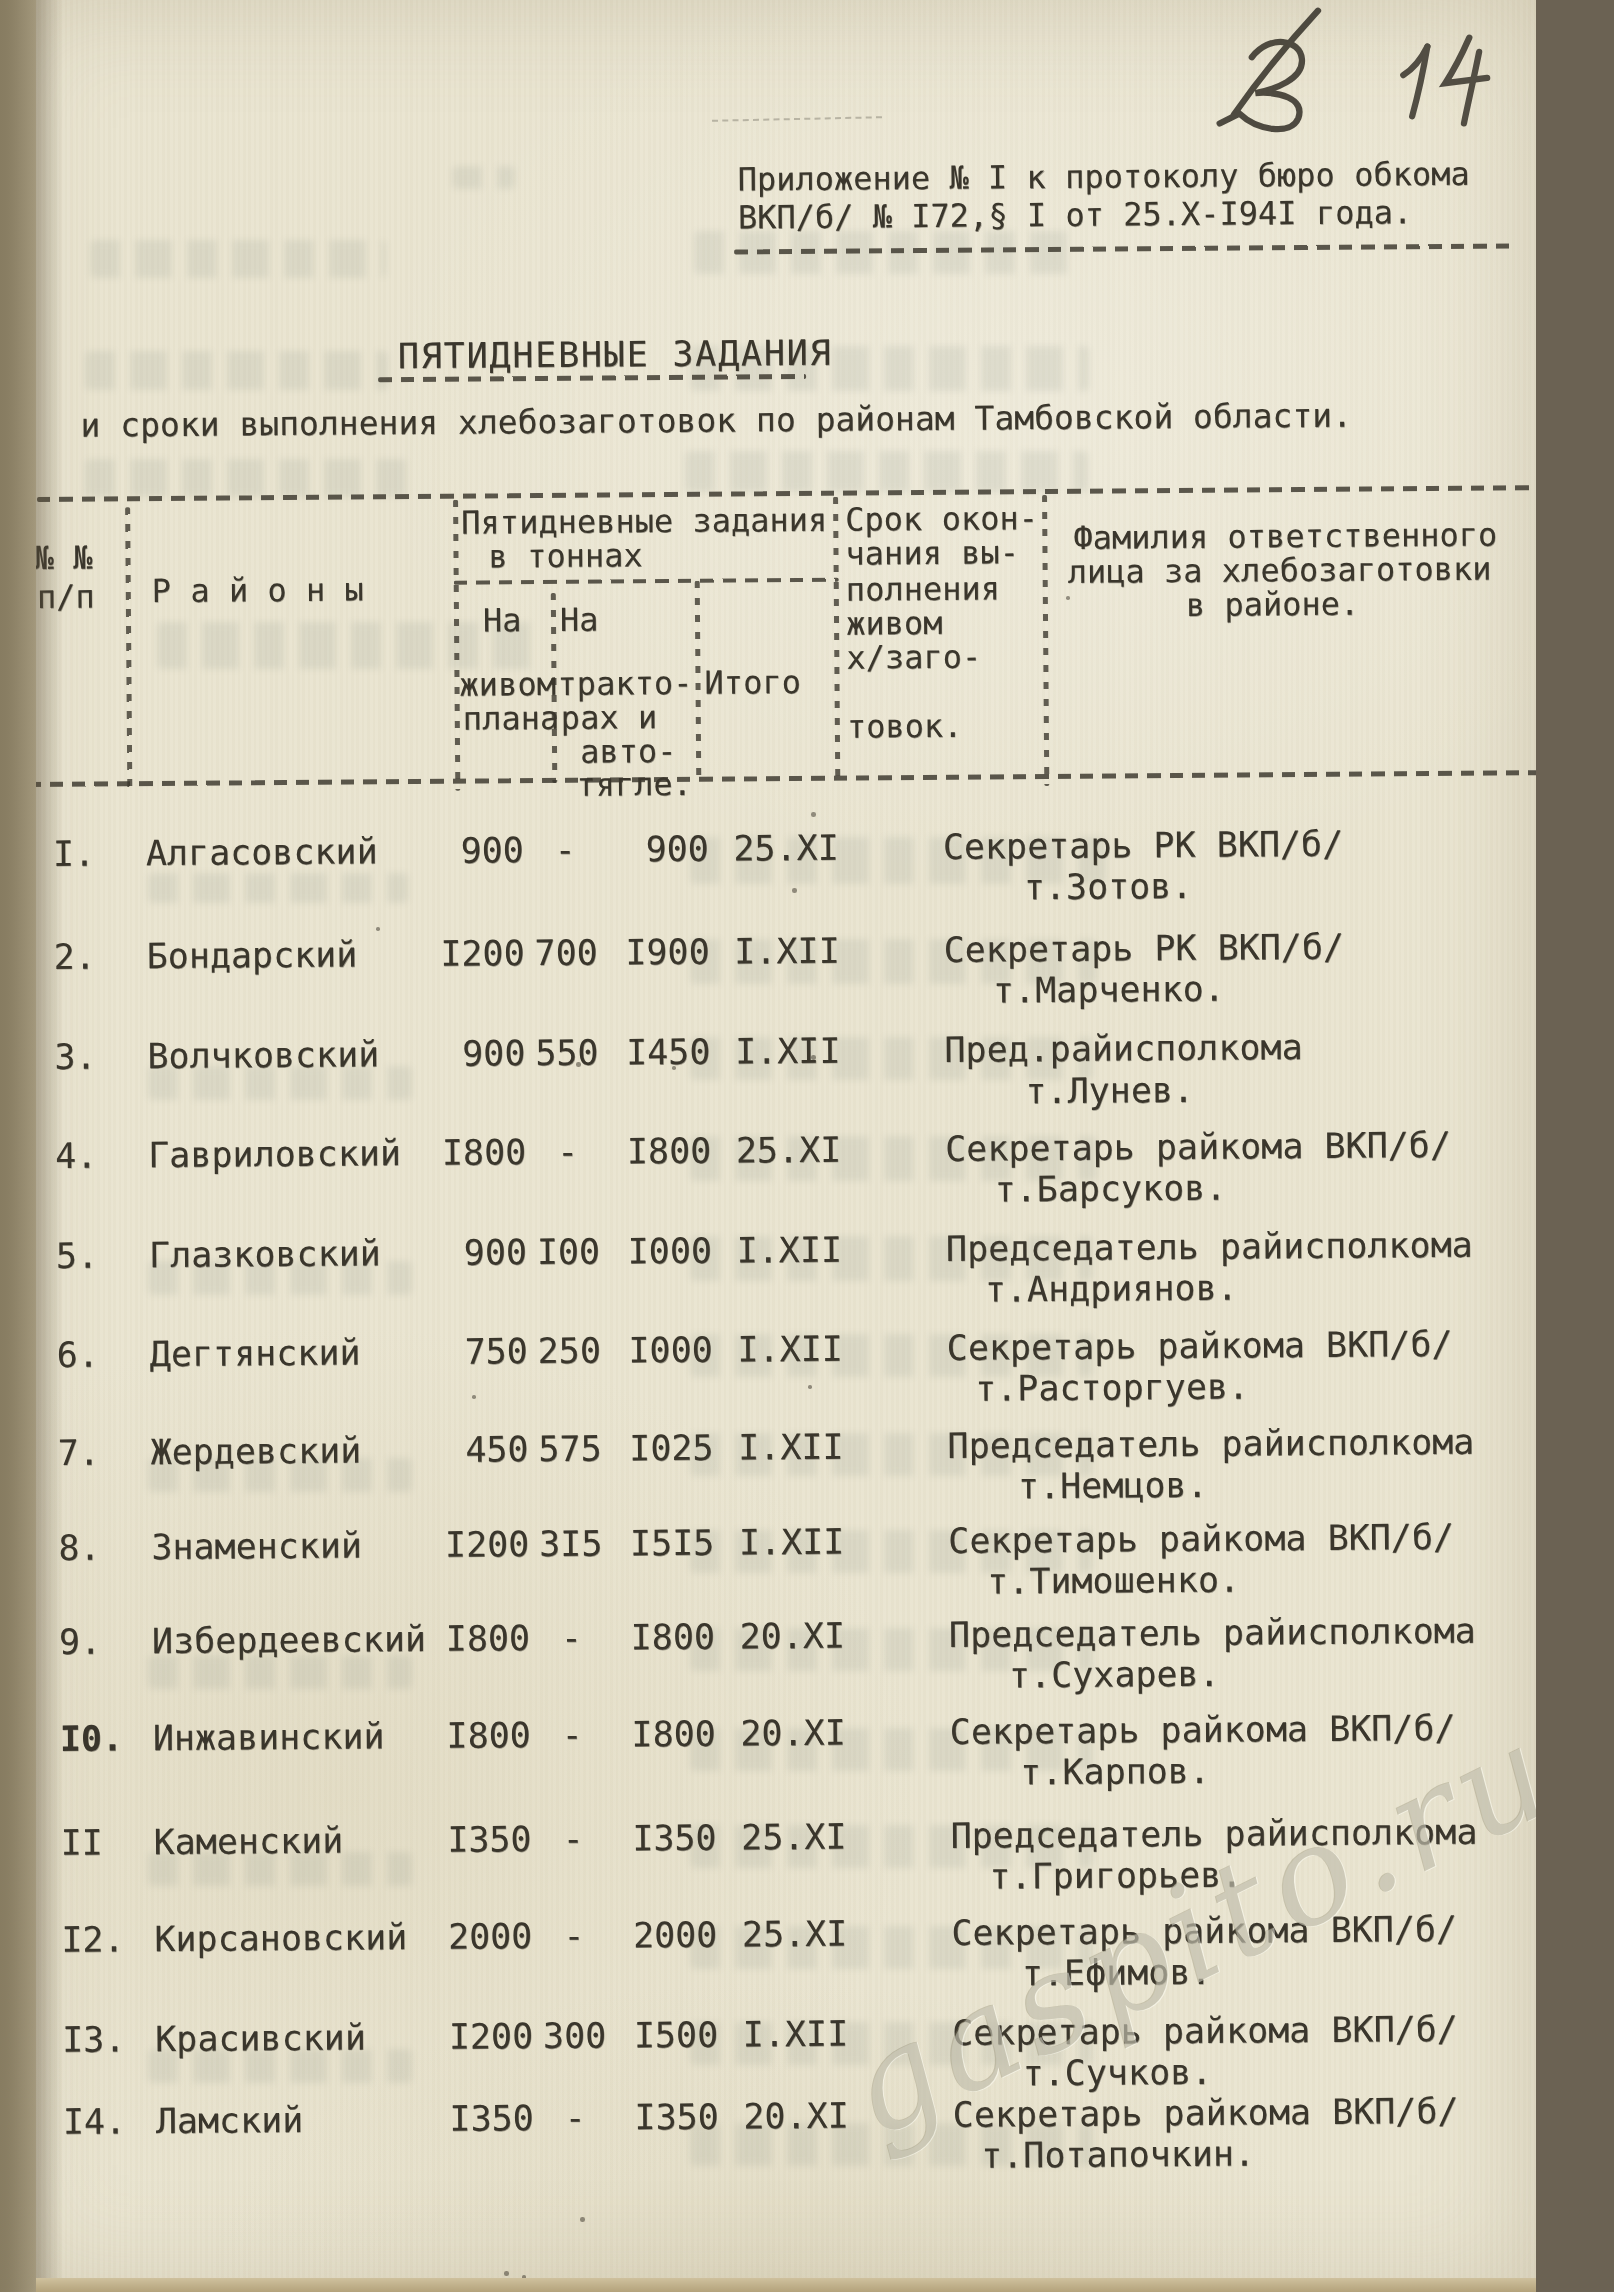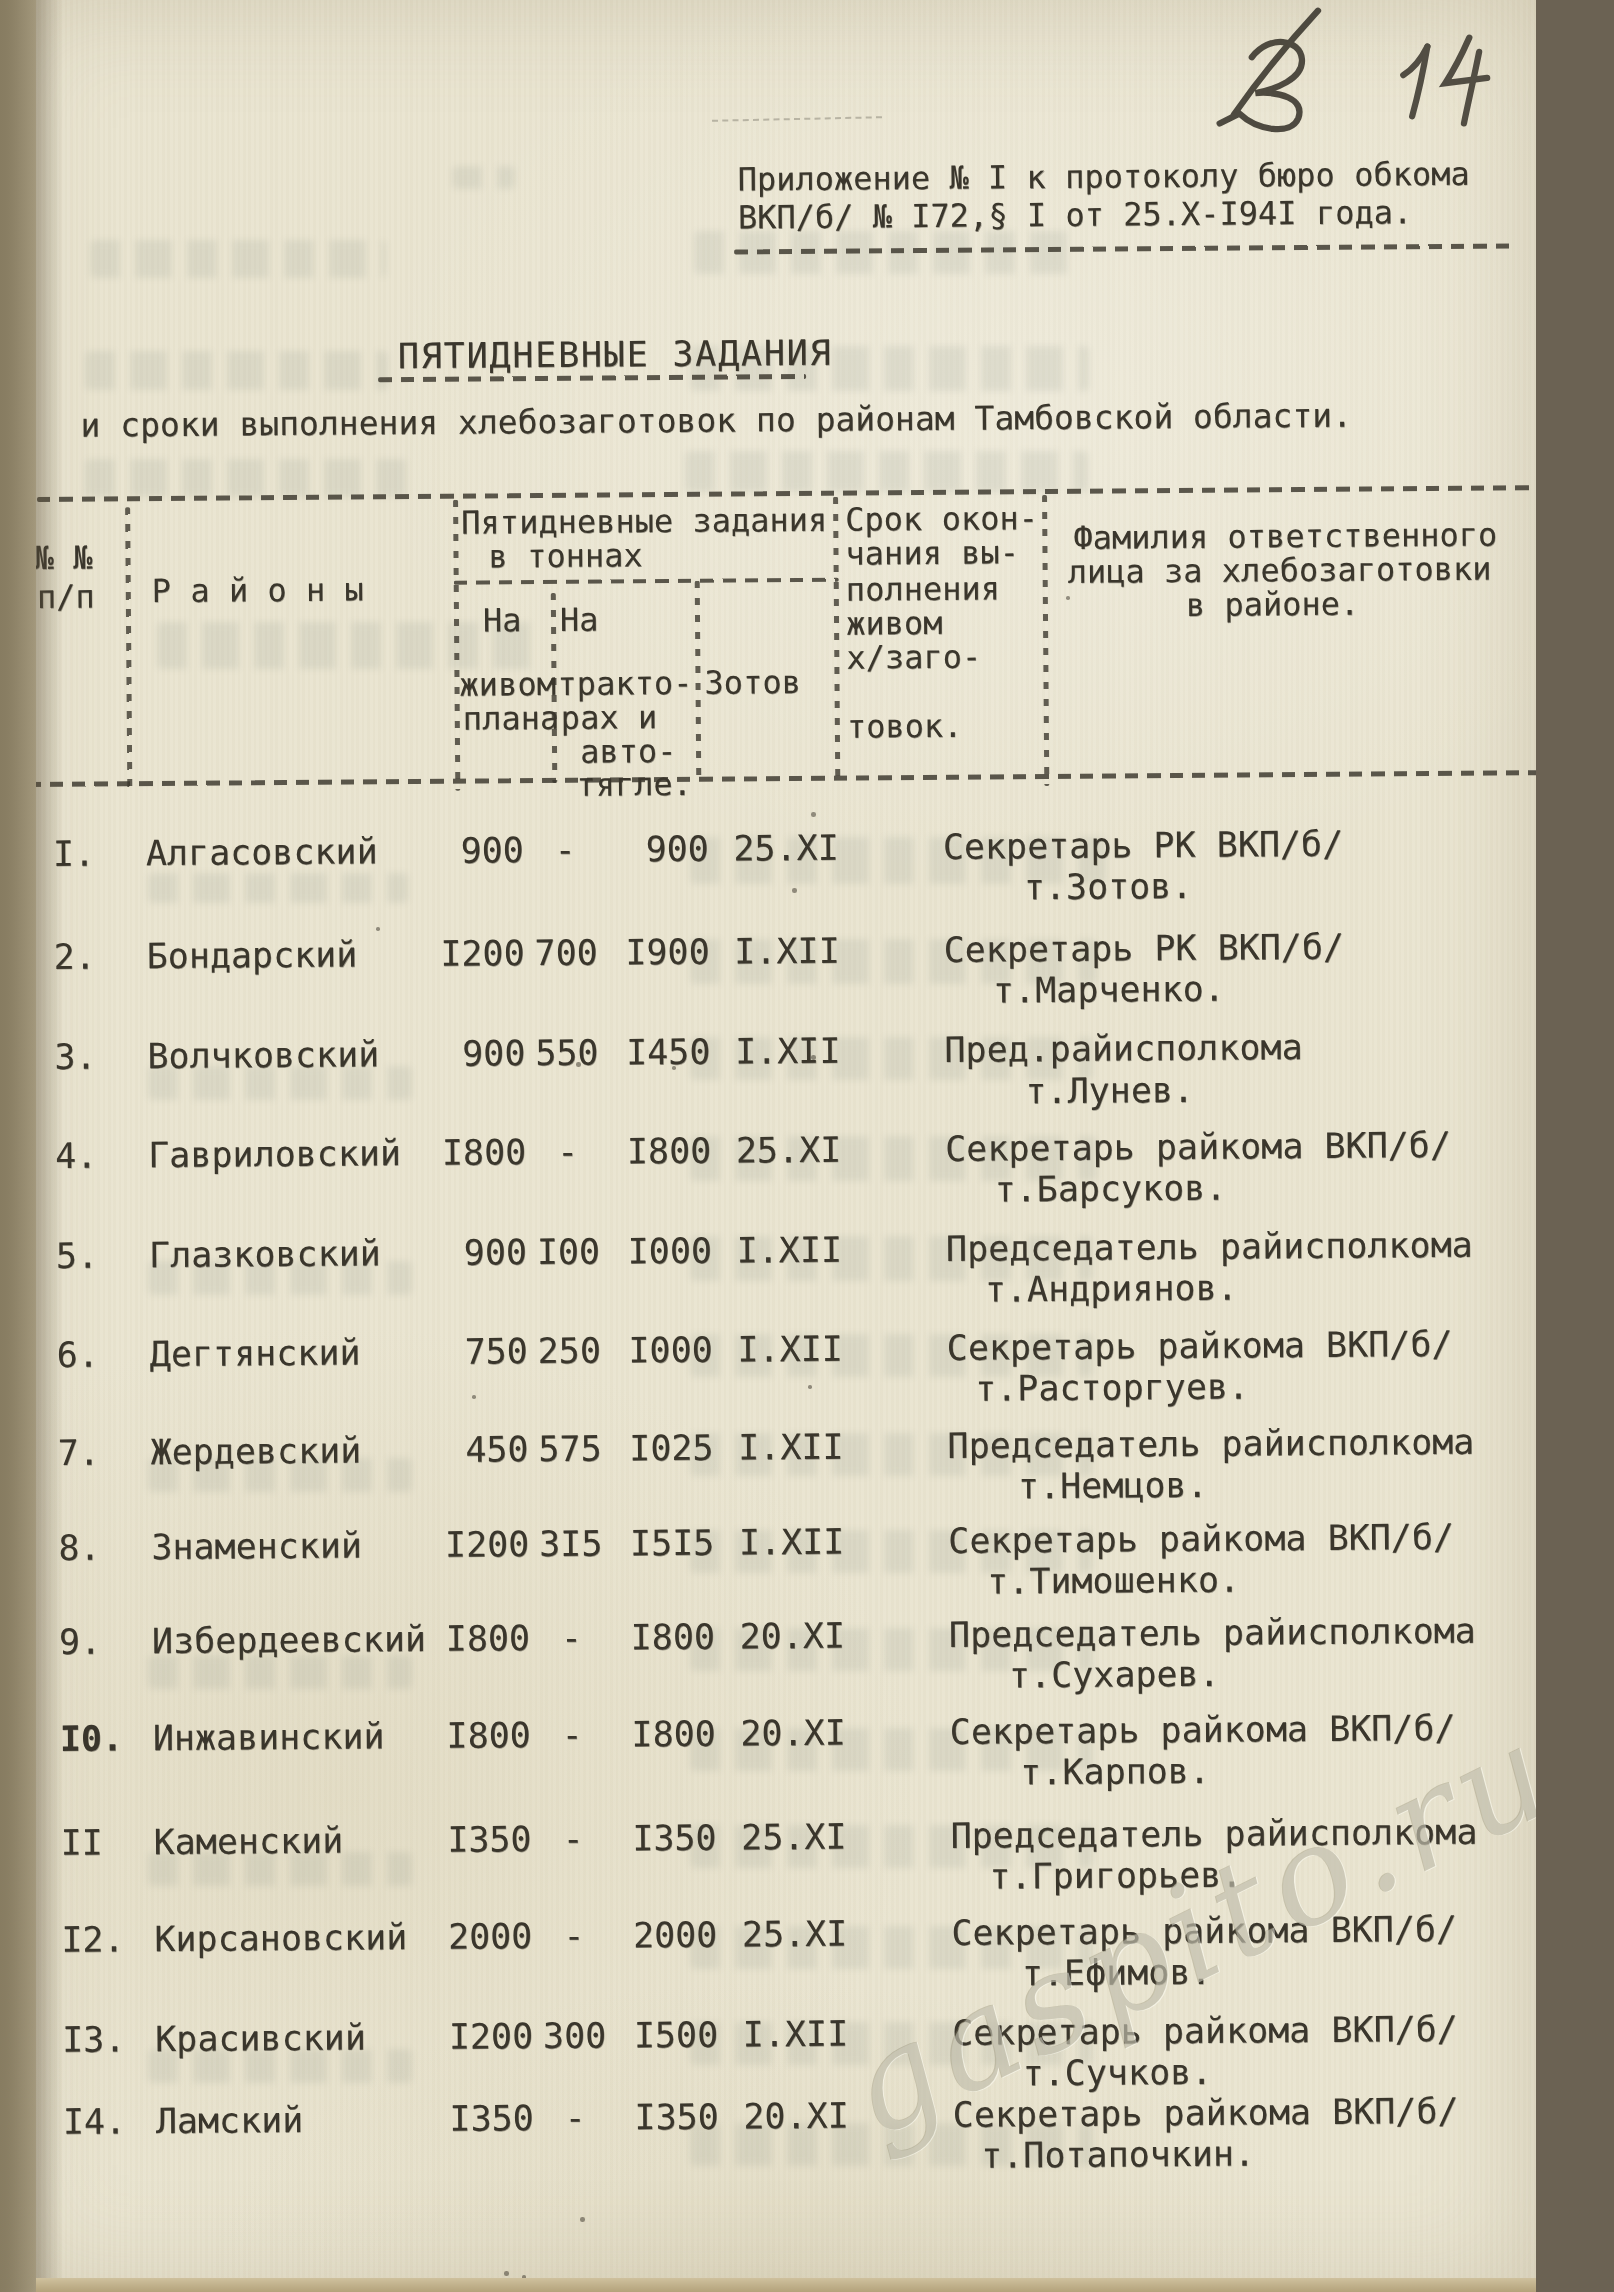--- a/index.html
+++ b/index.html
@@ -125,21 +125,21 @@
     <div class="typed f36" style="left:488px;top:602px;">На</div>
     <div class="typed f36" style="left:464px;top:666px;">живом</div>
     <div class="typed f36" style="left:467px;top:700px;">плана</div>
 
     <div class="typed f36" style="left:565px;top:602px;">На</div>
     <div class="typed f36" style="left:562px;top:666px;">тракто-</div>
     <div class="typed f36" style="left:565px;top:700px;">рах и</div>
     <div class="typed f36" style="left:584px;top:734px;">авто-</div>
     <div class="typed f36" style="left:580px;top:767px;">тягле.</div>
 
-    <div class="typed f36" style="left:709px;top:666px;">Зотов</div>
+    <div class="typed f36" style="left:709px;top:666px;">Итого</div>
 
     <div class="typed f36" style="left:851px;top:504px;">Срок окон-</div>
     <div class="typed f36" style="left:851px;top:538px;">чания вы-</div>
     <div class="typed f36" style="left:851px;top:574px;">полнения</div>
     <div class="typed f36" style="left:851px;top:608px;">живом</div>
     <div class="typed f36" style="left:851px;top:642px;">х/заго-</div>
     <div class="typed f36" style="left:851px;top:711px;">товок.</div>
 
     <div class="typed f36" style="left:1079px;top:524px;">Фамилия ответственного</div>
     <div class="typed f36" style="left:1073px;top:558px;">лица за хлебозаготовки</div>

